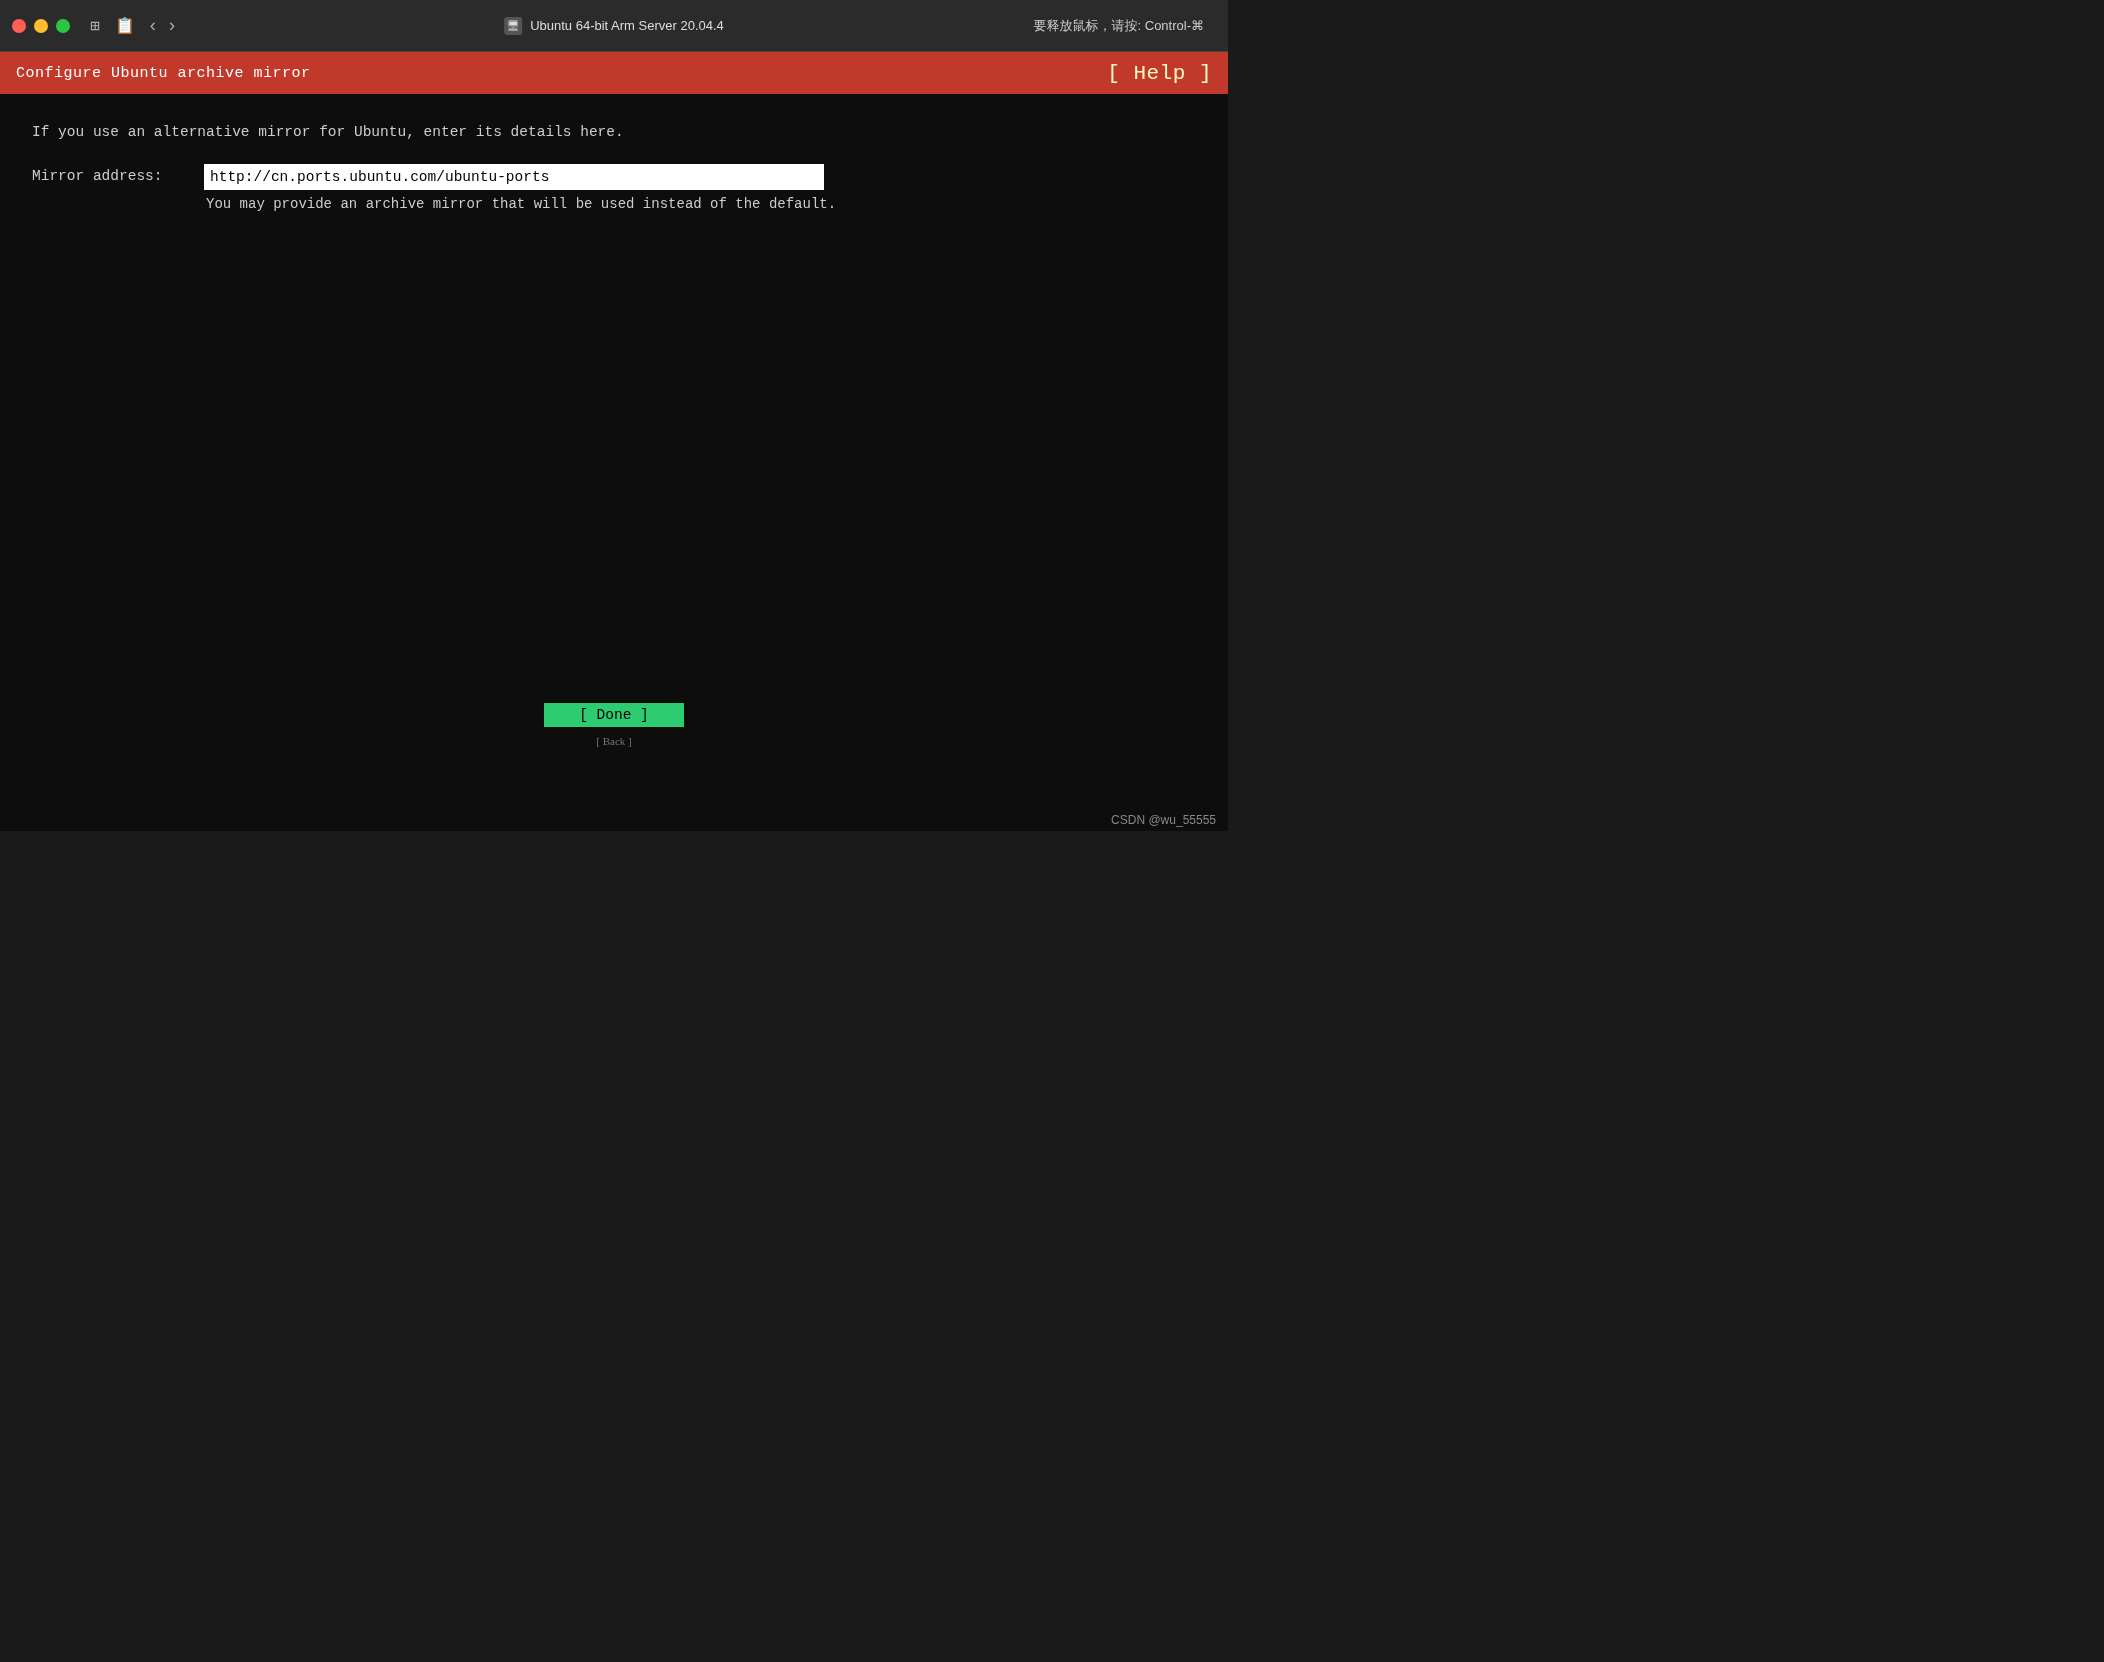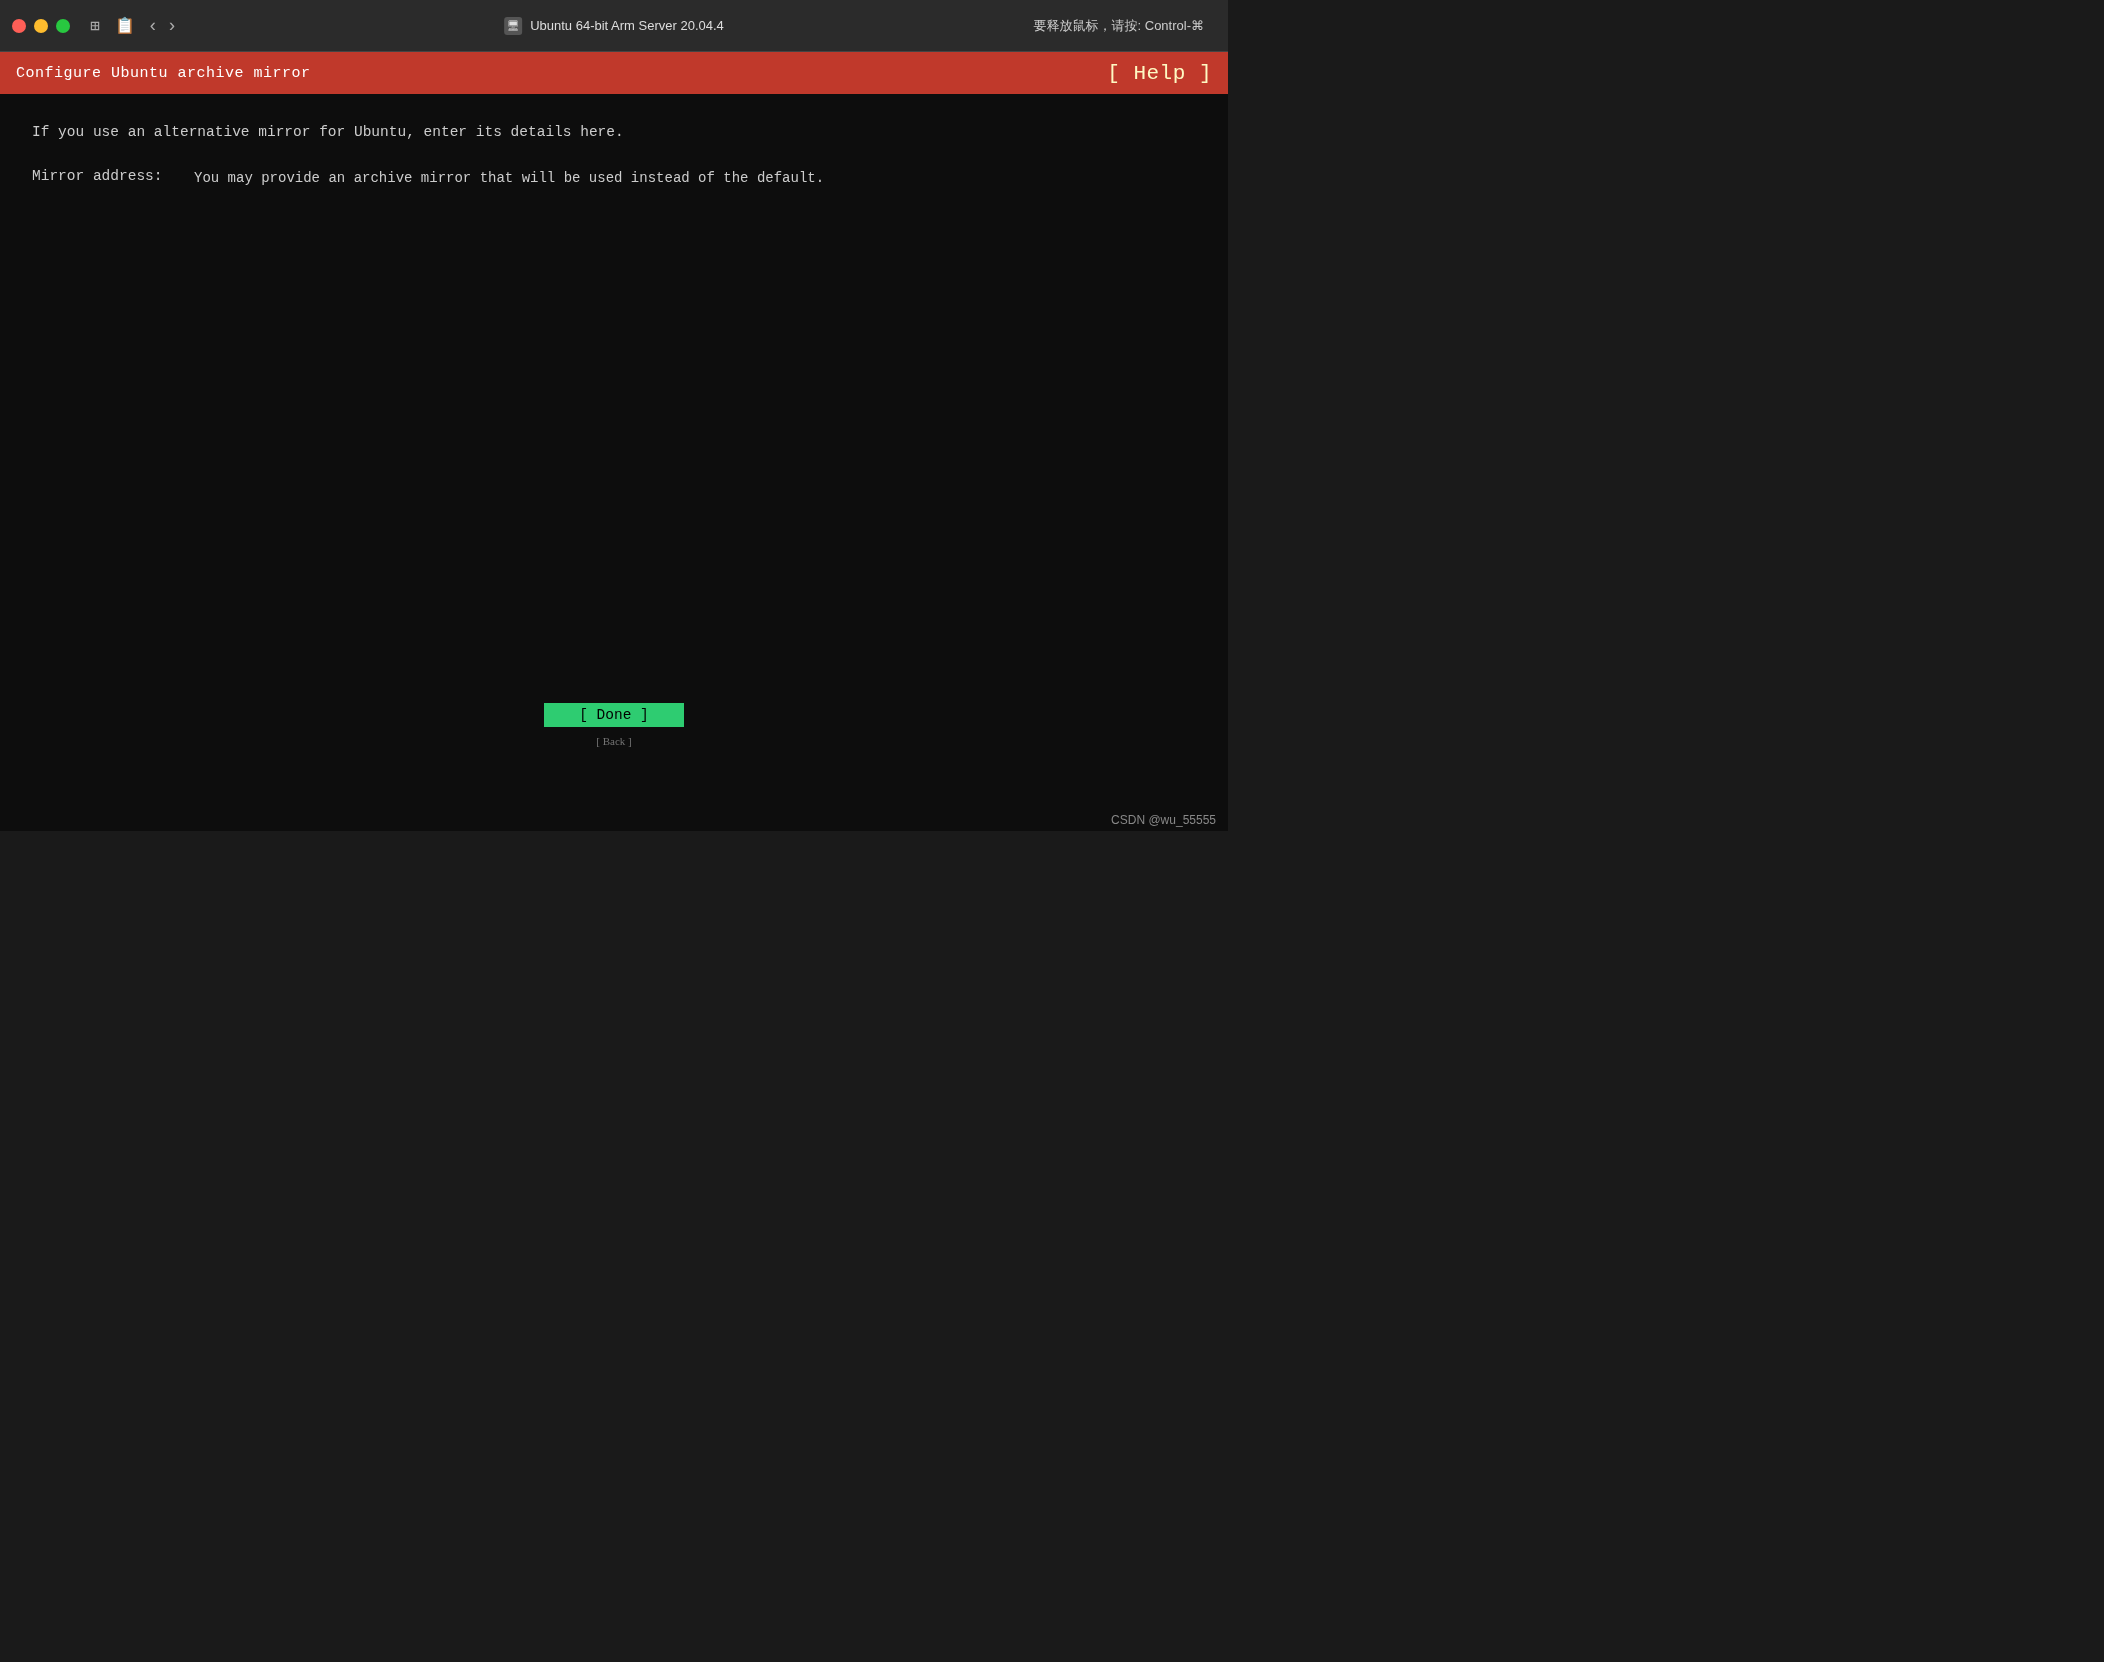--- a/index.html
+++ b/index.html
@@ -138,21 +138,21 @@
 
     .description-text {
       margin-bottom: 20px;
       color: #cccccc;
       font-size: 14.5px;
     }
 
     .mirror-row {
       display: flex;
       align-items: flex-start;
-      gap: 0;
+      gap: 12px;
     }
 
     .mirror-label {
       color: #cccccc;
       font-size: 14.5px;
       white-space: nowrap;
       padding-top: 2px;
       min-width: 160px;
     }
 
@@ -264,20 +264,21 @@
     <span class="config-title">Configure Ubuntu archive mirror</span>
     <span class="help-btn">[ Help ]</span>
   </div>
 
   <div class="content">
     <div class="description-text">If you use an alternative mirror for Ubuntu, enter its details here.</div>
 
     <div class="mirror-row">
       <span class="mirror-label">Mirror address:</span>
       <div class="mirror-input-area">
+        <input class="mirror-input" type="text" value="http://cn.ports.ubuntu.com/ubuntu-ports" style="">
         <span class="mirror-hint">You may provide an archive mirror that will be used instead of the default.</span>
       </div>
     </div>
   </div>
 
   <div class="buttons-area">
     <div class="btn-done">[ Done     ]</div>
     <div class="btn-back">[ Back     ]</div>
   </div>
 

